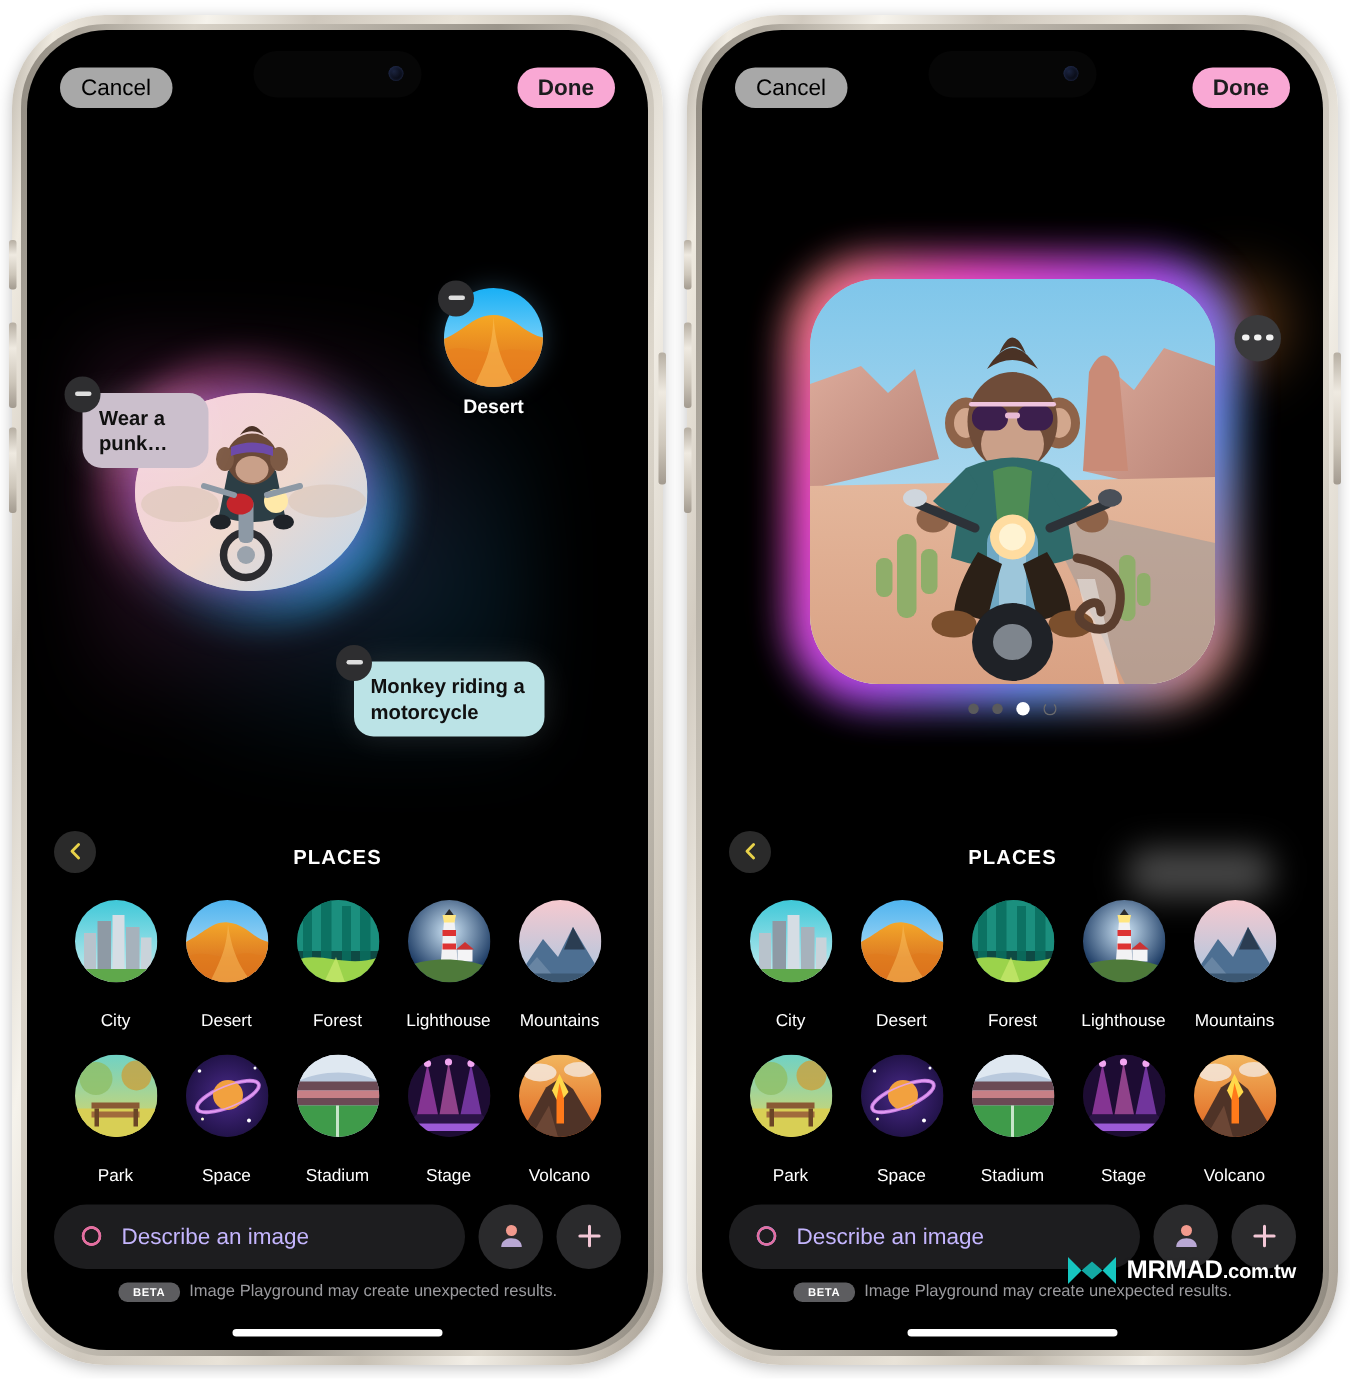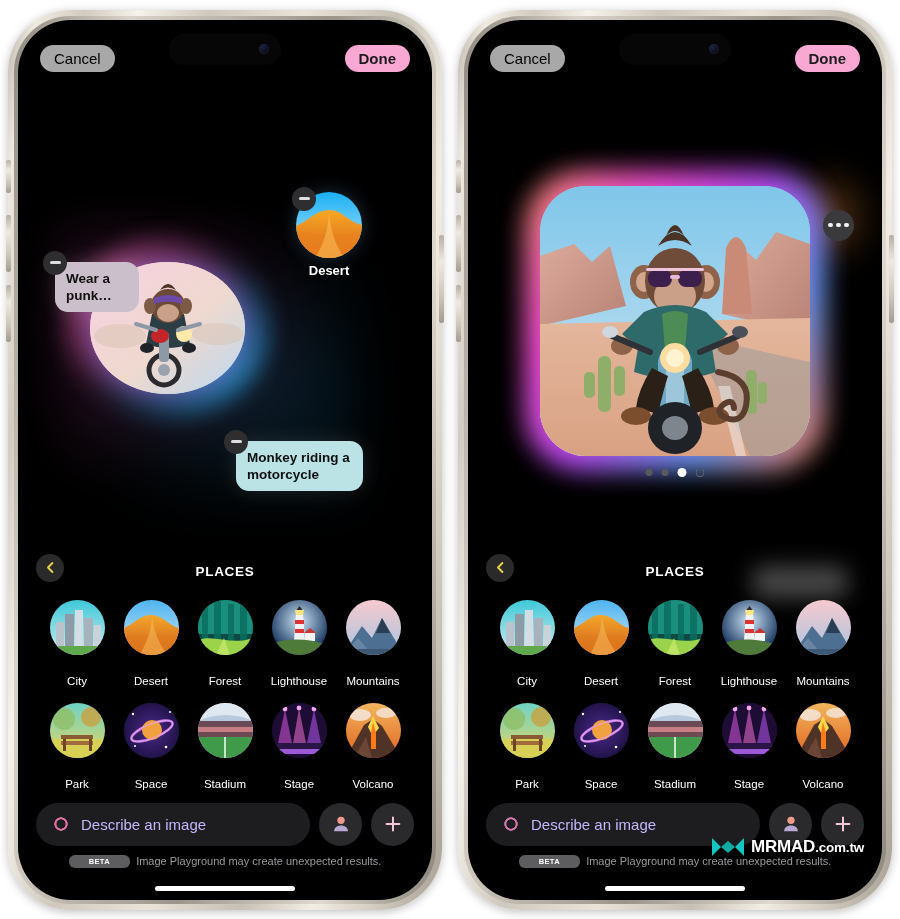--- a/index.html
+++ b/index.html
@@ -232,21 +232,21 @@
     width:43px; height:43px; border-radius:50%; background:#2a2a2c;
     display:flex; align-items:center; justify-content:center; cursor:pointer;
     flex:0 0 43px;
   }
   .disclaimer {
     position:absolute; left:0; right:0; bottom:32px;
     display:flex; align-items:center; justify-content:center; gap:6px;
   }
   .beta-badge {
     background:#5d5d60; color:#fff; font-size:7.5px; font-weight:700;
-    border-radius:6px; padding:2px 20px; letter-spacing:.4px;
+    border-radius:6px; padding:2px 10px; letter-spacing:.4px;
   }
   .disclaimer-text { color:#9a9a9e; font-size:11px; }
   .home-indicator {
     position:absolute; left:50%; transform:translateX(-50%); bottom:9px;
     width:140px; height:5px; border-radius:3px; background:#fff;
   }
 
   
   .watermark {
     position:absolute; right:28px; bottom:52px;

